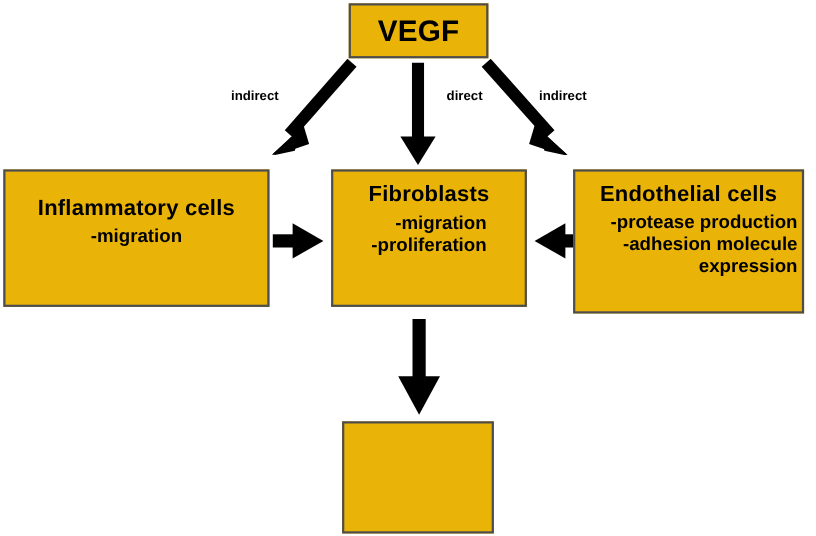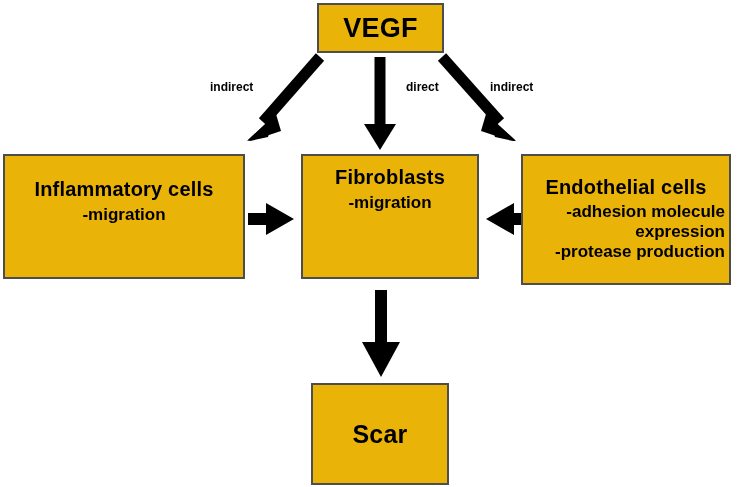--- a/index.html
+++ b/index.html
@@ -76,21 +76,21 @@
     padding-top: 10px;
   }
   #box-fibroblasts .node-title { font-size: 20px; }
   #box-fibroblasts .node-list  { font-size: 17px; margin-top: 4px; }
 
   #box-endothelial {
     left: 521px;
     top: 154px;
     width: 210px;
     height: 131px;
-    padding-top: 20px;
+    padding-top: 10px;
   }
   #box-endothelial .node-title { font-size: 20px; }
   #box-endothelial .node-list  { font-size: 17px; margin-top: 3px; width: 198px; }
 
   #box-scar {
     left: 311px;
     top: 383px;
     width: 138px;
     height: 102px;
     justify-content: center;
@@ -169,34 +169,34 @@
     <div class="node-title">Inflammatory cells</div>
     <div class="node-list">
       <div class="node-list-item">-migration</div>
     </div>
   </div>
 
   <div class="node-box" id="box-fibroblasts">
     <div class="node-title">Fibroblasts</div>
     <div class="node-list">
       <div class="node-list-item">-migration</div>
+      <div class="node-list-item">-proliferation</div>
     </div>
   </div>
 
   <div class="node-box" id="box-endothelial">
     <div class="node-title">Endothelial cells</div>
     <div class="node-list">
+      <div class="node-list-item">-protease production</div>
       <div class="node-list-item wrap">-adhesion molecule expression</div>
-      <div class="node-list-item">-protease production</div>
     </div>
   </div>
 
   <div class="node-box" id="box-scar">
     <div class="node-title">
-      <div>Scar</div>
     </div>
   </div>
 
   <div class="arrow-label" id="label-indirect-left">indirect</div>
 
   <div class="arrow-label" id="label-direct">direct</div>
 
   <div class="arrow-label" id="label-indirect-right">indirect</div>
 
 </div>

